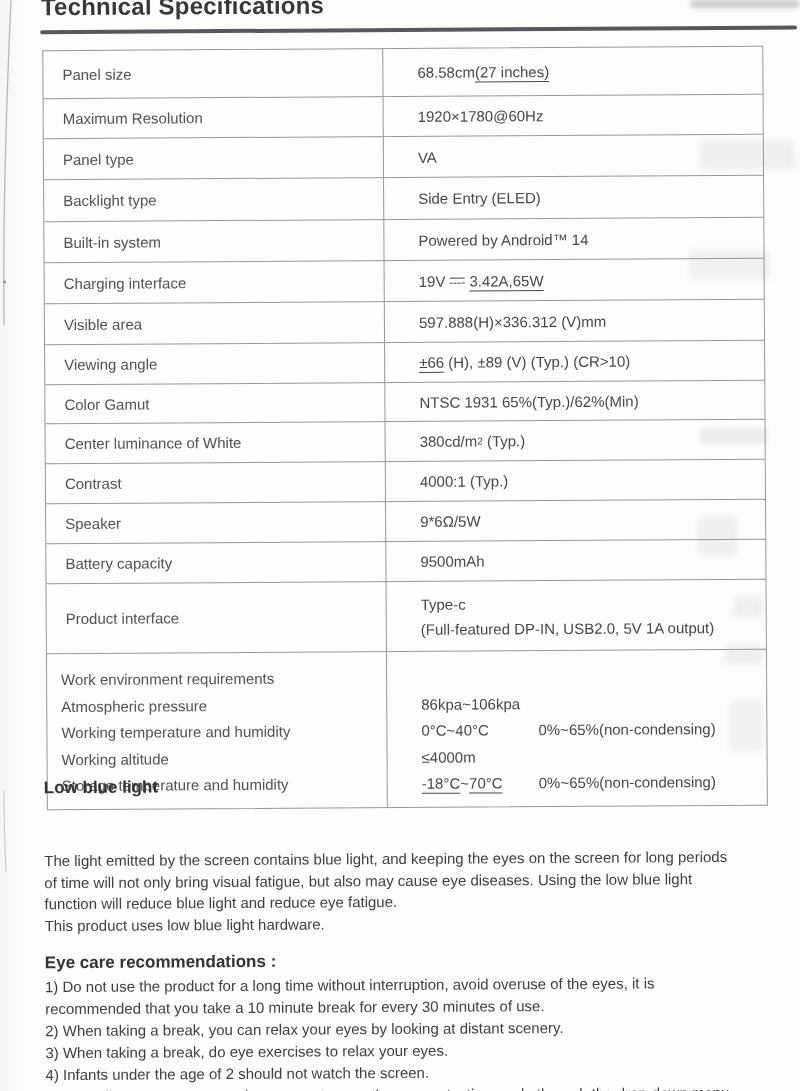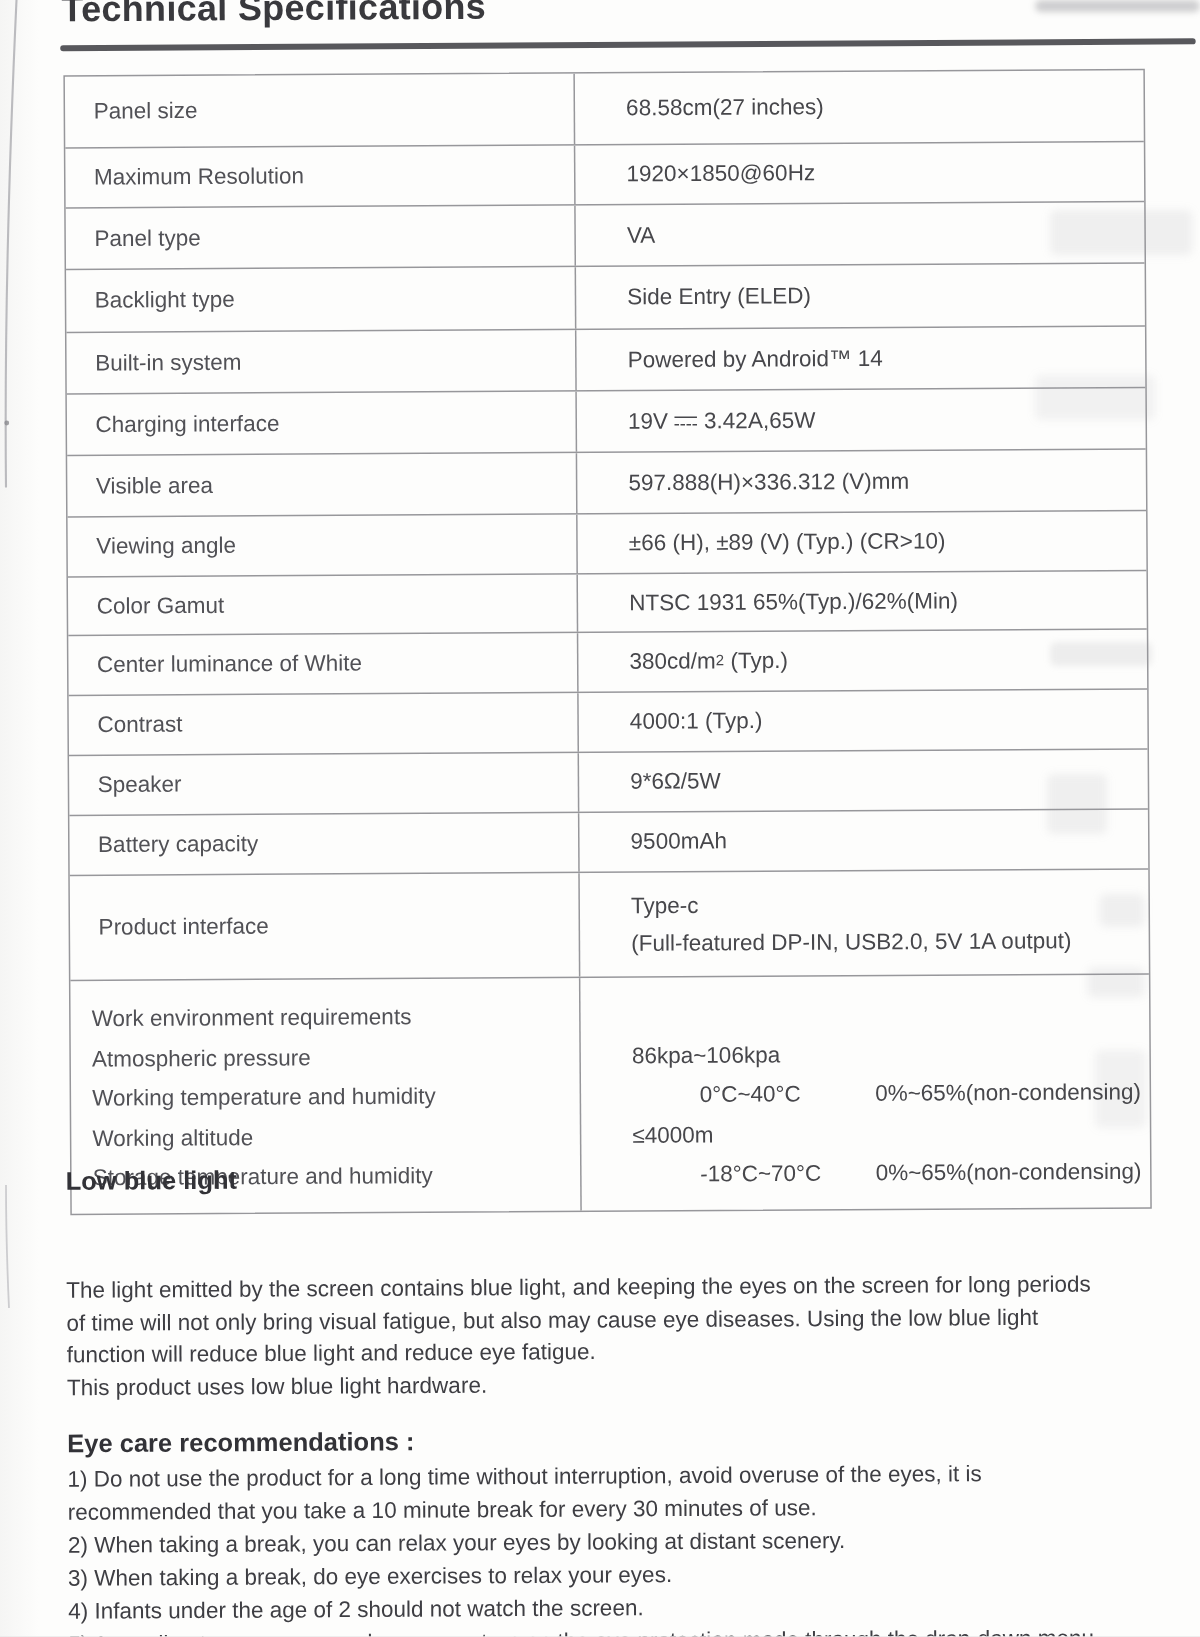--- a/index.html
+++ b/index.html
@@ -12,30 +12,30 @@
   .title{position:absolute;left:44px;top:-10px;font-size:24px;font-weight:bold;color:#39393d;letter-spacing:.2px;white-space:nowrap;line-height:30px;}
   .title-rule{position:absolute;left:43px;top:28px;width:757px;height:3.5px;background:#58585c;border-radius:2px;}
   .spec-table{position:absolute;left:45px;top:48px;width:719px;border:1px solid #97979b;background:transparent;}
   .row{display:flex;box-sizing:border-box;border-bottom:1px solid #97979b;}
   .row:last-child{border-bottom:none;}
   .cl{width:340px;box-sizing:border-box;border-right:1px solid #97979b;display:flex;align-items:center;padding-left:19px;font-size:15px;color:#515156;}
   .cv{flex:1;display:flex;align-items:center;padding-left:34px;box-sizing:border-box;font-size:15px;color:#47474b;}
   .r0{height:48px}.r1{height:40px}.r2{height:41px}.r3{height:42px}.r4{height:41px}
   .r5{height:41px}.r6{height:41px}.r7{height:40px}.r8{height:39px}.r9{height:40px}
   .r10{height:40px}.r11{height:40px}.r12{height:40px}.r13{height:70px}.r14{height:155px}
-  .u{text-underline-offset:4px;text-decoration-thickness:1px;}
+  .u{text-decoration:underline;text-underline-offset:4px;text-decoration-thickness:1px;}
   .sup{font-size:10px;vertical-align:6px;}
   .dc{display:inline-block;position:relative;width:15px;height:9px;margin:0 5px 0 4px;}
   .dc::before{content:"";position:absolute;left:0;right:0;top:1px;border-top:1.6px solid #47474b;}
   .dc::after{content:"";position:absolute;left:0;right:0;top:6px;border-top:1.6px dashed #47474b;}
   .col{flex-direction:column;justify-content:center;align-items:flex-start;gap:2px;line-height:23px;}
   .env-l{display:block;padding:13px 0 0 14px;align-items:flex-start;}
   .env-v{display:block;padding:13px 0 0 34px;align-items:flex-start;}
   .env-line{height:26.5px;line-height:26.5px;white-space:nowrap;}
-  .tgroup{display:inline-block;min-width:117px;margin-left:45px;}
+  .tgroup{display:inline-block;min-width:117px;}
   .section-head{position:absolute;left:42px;font-size:17px;font-weight:bold;color:#323237;white-space:nowrap;}
   .bodyblock{position:absolute;left:42px;width:750px;}
   .bline{height:21.5px;line-height:21.5px;font-size:15px;color:#3e3e43;white-space:nowrap;}
   .iline{height:22px;line-height:22px;font-size:15px;color:#3e3e43;white-space:nowrap;}
   .blob{position:absolute;border-radius:4px;pointer-events:none;}
   .edge-svg{position:absolute;left:0;top:0;}
 </style>
 </head>
 <body>
 
@@ -67,21 +67,21 @@
         <div class="cl">Panel size</div>
         <div class="cv">
             <span>68.58cm </span>
             <span class="u">(27 inches)</span>
           </div>
       </div>
 
       <div class="row r1">
         <div class="cl">Maximum Resolution</div>
         <div class="cv">
-            <span>1920×1850@60Hz</span>
+            <span>1920×1780@60Hz</span>
           </div>
       </div>
 
       <div class="row r2">
         <div class="cl">Panel type</div>
         <div class="cv">
             <span>VA</span>
           </div>
       </div>
 

